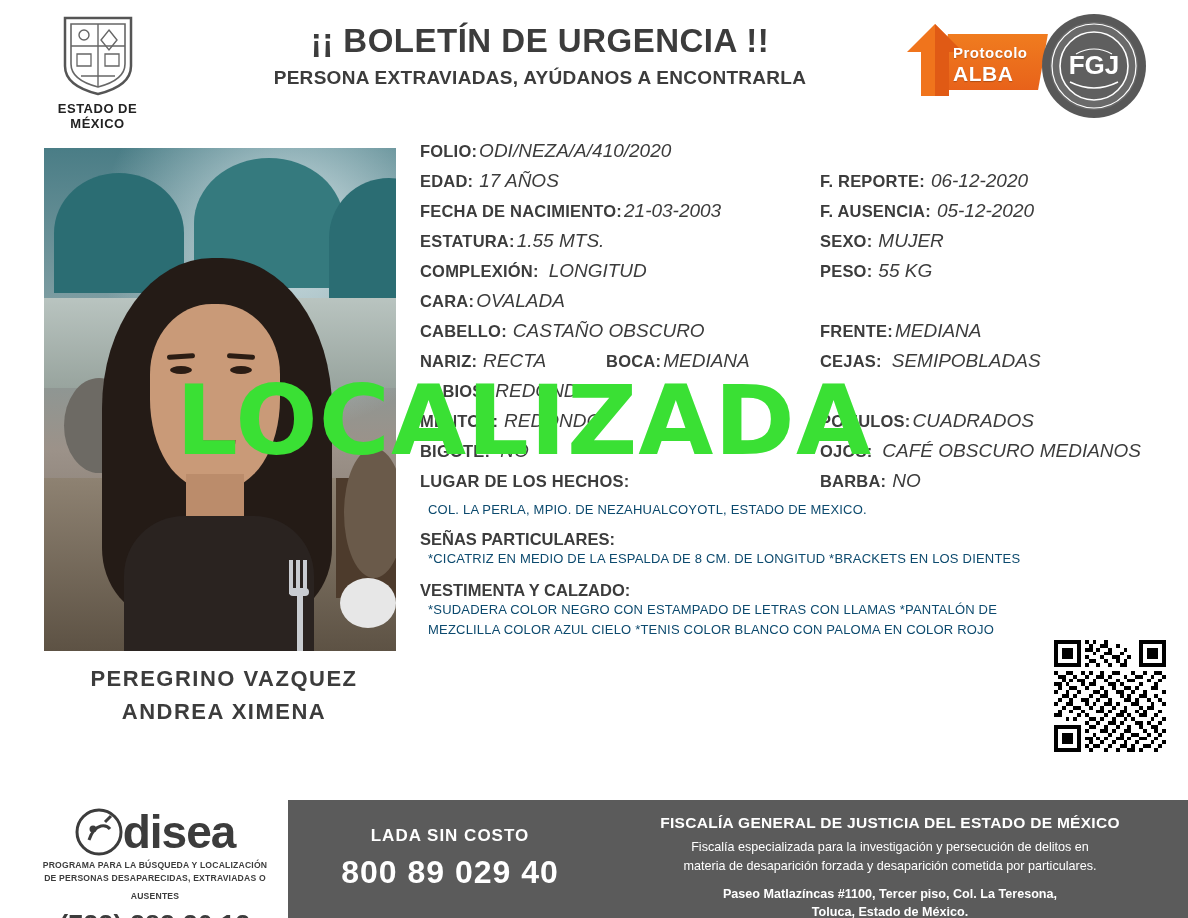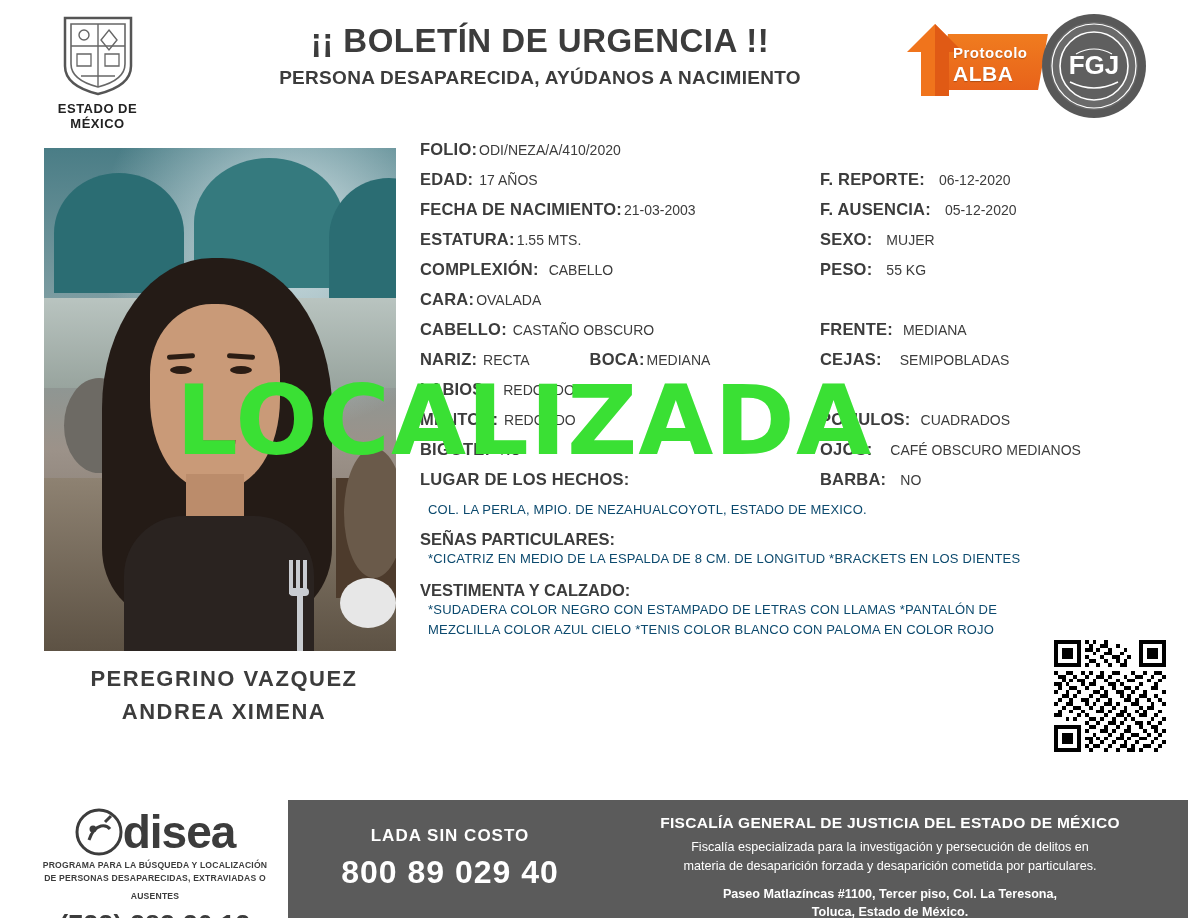--- a/index.html
+++ b/index.html
@@ -218,33 +218,34 @@
     left: 420px;
     top: 140px;
     width: 745px;
   }
   .row {
     display: flex;
     align-items: baseline;
     height: 30px;
   }
   .col-left  { width: 400px; display: flex; align-items: baseline; }
-  .col-right { flex: 1; display: flex; align-items: baseline; gap: 8px; }
+  .col-right { flex: 1; display: flex; align-items: baseline; }
   .lbl {
     font-size: 16.5px;
     font-weight: bold;
     color: #3c3c3c;
     letter-spacing: 0.2px;
     white-space: nowrap;
   }
   .val {
-    font-size: 14px;
+    font-size: 19px;
     color: #3c3c3c;
     margin-left: 6px;
     white-space: nowrap;
+    font-style: italic;
   }
   .sub-text {
     font-size: 13px;
     color: #0c4a6e;
     margin-left: 8px;
     line-height: 1.55;
     letter-spacing: 0.2px;
   }
   .blocklbl {
     font-size: 16.5px;
@@ -364,21 +365,21 @@
         <path d="M50 16 l8 10 l-8 10 l-8 -10 Z" fill="none" stroke="#666" stroke-width="1.4"></path>
         <path d="M18 40 h14 v12 h-14 Z M46 40 h14 v12 h-14 Z" fill="none" stroke="#666" stroke-width="1.3"></path>
         <path d="M22 62 h34" stroke="#666" stroke-width="1.3"></path>
       </svg>
     </div>
     <div class="coat-label">ESTADO DE MÉXICO</div>
   </div>
 
   <div class="title-block">
     <div class="title-main">¡¡ BOLETÍN DE URGENCIA !!</div>
-    <div class="title-sub">PERSONA DESAPARECIDA, AYÚDANOS A NACIMIENTO</div>
+    <div class="title-sub">PERSONA EXTRAVIADAS, AYÚDANOS A ENCONTRARLA</div>
   </div>
 
   <div class="alba-logo">
     <div class="alba-bg"></div>
     <svg class="alba-arrow" viewBox="0 0 66 78">
       <path d="M30 2 L58 30 L44 30 L44 74 L16 74 L16 30 L2 30 Z" fill="#f0741c"></path>
       <path d="M30 2 L58 30 L44 30 L44 74 L30 74 Z" fill="#e05a15"></path>
     </svg>
     <div class="alba-text">Protocolo</div>
     <div class="alba-text" style="top:44px;font-size:21px;">ALBA</div>
@@ -473,21 +474,21 @@
     </div>
     <div class="col-right">
       <span class="lbl">SEXO:</span>
       <span class="val">MUJER</span>
     </div>
   </div>
 
   <div class="row">
     <div class="col-left">
       <span class="lbl">COMPLEXIÓN:</span>
-      <span class="val" style="margin-left:10px">CABELLO</span>
+      <span class="val" style="margin-left:10px">LONGITUD</span>
     </div>
     <div class="col-right">
       <span class="lbl">PESO:</span>
       <span class="val">55 KG</span>
     </div>
   </div>
 
   <div class="row">
     <div class="col-left">
       <span class="lbl">CARA:</span>

